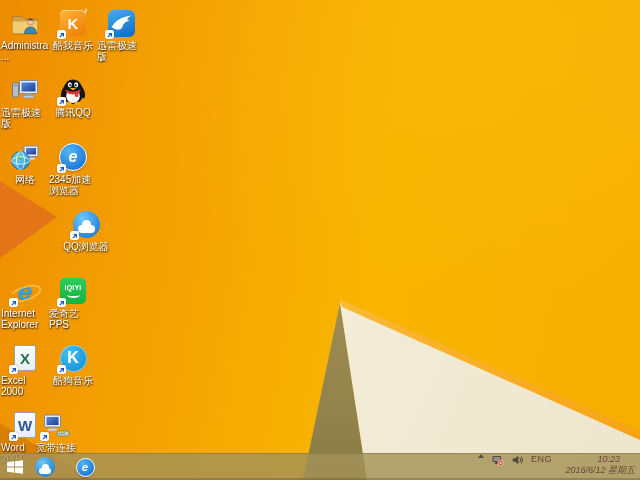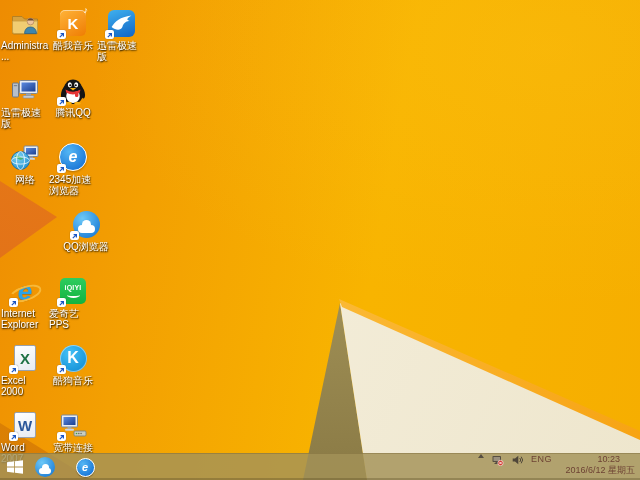--- a/index.html
+++ b/index.html
@@ -67,21 +67,21 @@
         position:relative;overflow:hidden;}
   .tb-qq::before{content:"";position:absolute;left:4px;bottom:3px;width:12px;height:6px;background:#fff;border-radius:6px;}
   .tb-qq::after{content:"";position:absolute;left:7px;bottom:6px;width:7px;height:7px;background:#fff;border-radius:50%;}
   .tb-e{width:17px;height:17px;border-radius:50%;background:radial-gradient(circle at 35% 30%,#53b6f4,#0b66cf);
         border:1.5px solid #fff;display:flex;align-items:center;justify-content:center;box-shadow:0 1px 1px rgba(0,0,0,.3);}
   .tb-e span{color:#fff;font-weight:bold;font-size:11px;font-style:italic;}
   .tray{margin-left:auto;display:flex;align-items:flex-start;gap:7px;padding-right:5px;height:100%;}
   .tri{width:0;height:0;border-left:3.5px solid transparent;border-right:3.5px solid transparent;
        border-bottom:4.5px solid #574e41;}
   .eng{font-size:9px;color:#6e4334;letter-spacing:.5px;}
-  .clock{text-align:right;font-size:9px;line-height:11px;color:#6e4334;min-width:76px;}
+  .clock{text-align:right;font-size:9px;line-height:11px;color:#6e4334;min-width:76px;font-style:italic;}
   .clock .t{padding-right:15px;}
 </style>
 </head>
 <body>
 
 <div class="screen">
 
   <div class="wp wp-base"></div>
   <div class="wp wp-left-dark"></div>
   <div class="wp wp-corner"></div>
@@ -280,21 +280,21 @@
         </div>
       <span class="sc">
         <svg width="8" height="8" viewBox="0 0 8 8">
             <path d="M1.8 6.2 L5.4 2.6 M2.6 2.6 h2.8 v2.8" fill="none" stroke="#1a56c4" stroke-width="1.2"></path>
           </svg>
       </span>
     </div>
     <div class="lbl">酷狗音乐</div>
   </div>
 
-  <div class="cell" style="left:49px;top:410px">
+  <div class="cell" style="left:32px;top:410px">
     <div class="art">
       <svg width="30" height="30" viewBox="0 0 30 30">
         <defs>
             <linearGradient id="gs3" x1="0" y1="0" x2="1" y2="1">
           <stop offset="0" stop-color="#5a8ae0"></stop>
               <stop offset="1" stop-color="#1c3f8f"></stop>
             </linearGradient>
           </defs>
         <rect x="3.5" y="5" width="16" height="12" rx="1" fill="#e8edf3" stroke="#7f8894"></rect>
         <rect x="5.5" y="7" width="12" height="8" fill="url(#gs3)"></rect>

